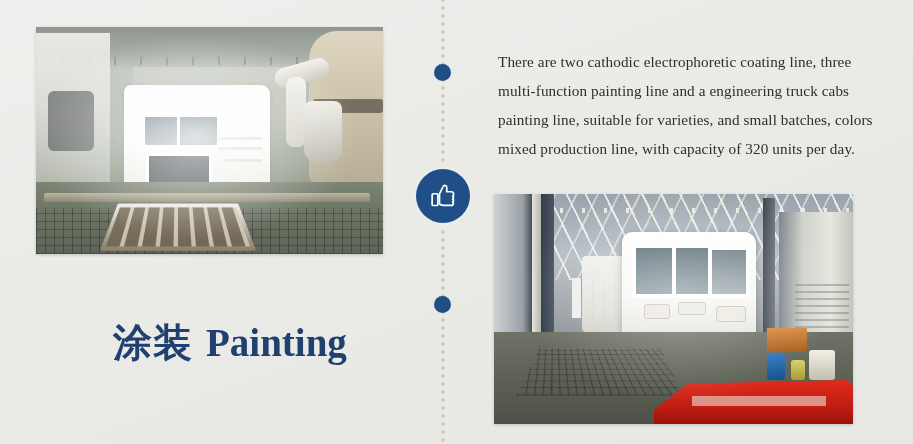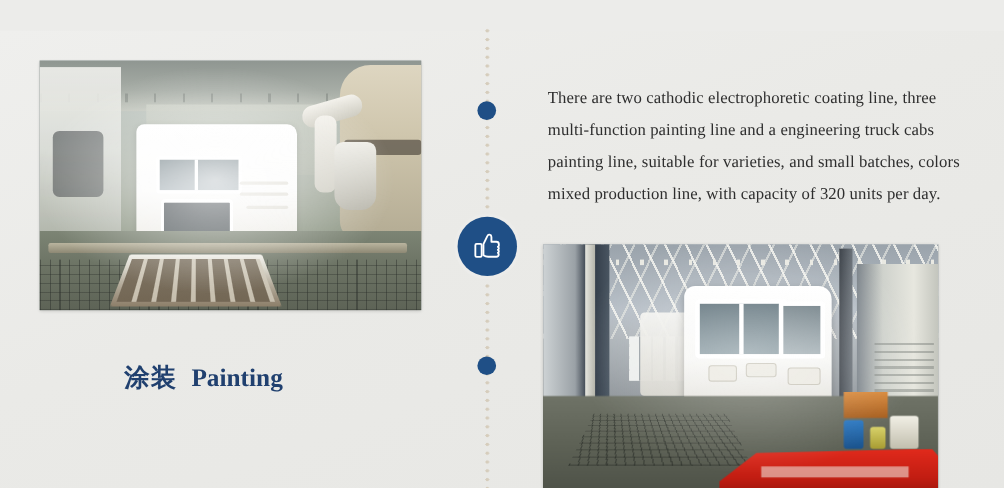--- a/index.html
+++ b/index.html
@@ -12,21 +12,20 @@
     background: #ececea;
     font-family: "Liberation Serif", serif;
     overflow: hidden;
     position: relative;
   }
 
   .slide {
     position: absolute;
     inset: 0;
     background: linear-gradient(160deg, #efefed 0%, #eaeae7 45%, #e7e7e4 100%);
-    margin-top: 28px;
   }
 
   
   .divider {
     position: absolute;
     left: 441px;
     top: -4px;
     width: 4px;
     height: 452px;
     background-image: radial-gradient(circle, #d6cdbc 0 1.6px, rgba(0,0,0,0) 1.8px);
@@ -325,22 +324,22 @@
     font-size: 15.2px;
     line-height: 29px;
     color: #2e2e2e;
     font-family: "Liberation Serif", serif;
     letter-spacing: .1px;
   }
 
   .title {
     position: absolute;
     left: 113px;
-    top: 300px;
-    font-size: 23px;
+    top: 316px;
+    font-size: 39px;
     font-weight: bold;
     color: #20406f;
     font-family: "Liberation Serif", serif;
     white-space: nowrap;
   }
   .title .cn { letter-spacing: 1px; }
   .title .en { margin-left: 13px; }
 </style>
 </head>
 <body>

